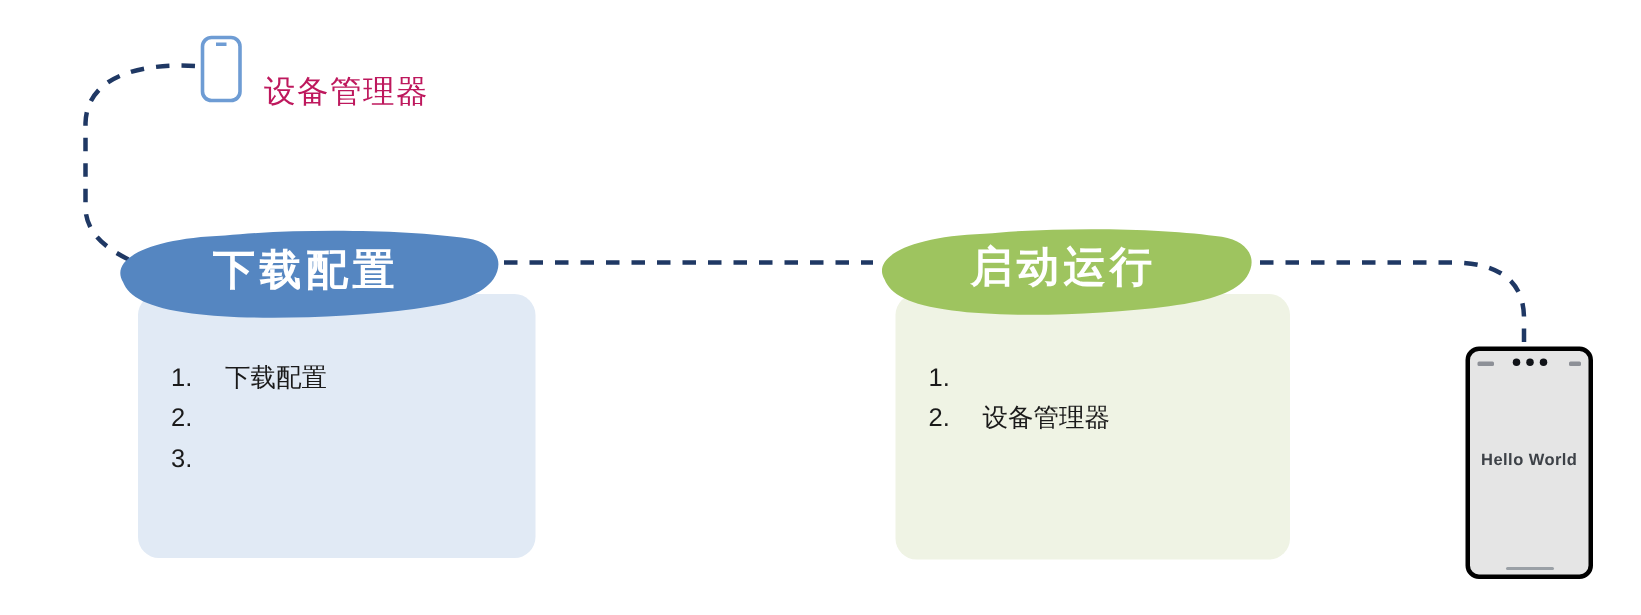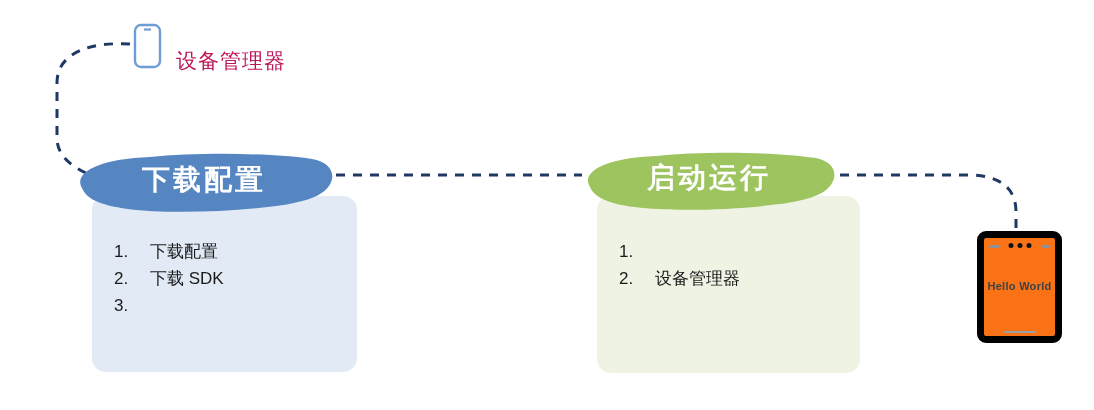--- a/index.html
+++ b/index.html
@@ -71,23 +71,23 @@
     text-align: center;
     font-size: 28px;
     font-weight: bold;
     letter-spacing: 3px;
   }
 
   
   .phone {
     position: absolute;
     left: 977px; top: 231px;
-    width: 85px; height: 112px;
-    background: #f97316;
-    border: 7px solid #000000;
+    width: 85px; height: 155px;
+    background: #e5e5e5;
+    border: 3px solid #000000;
     border-radius: 9px;
     z-index: 4;
   }
   .phone .camera-dots {
     position: absolute;
     left: 50%; top: 5px;
     transform: translateX(-50%);
     display: flex;
     gap: 4px;
   }
@@ -138,21 +138,20 @@
   </div>
 
   <div class="panel step1" style="background-color: rgb(225, 234, 245);">
     <div class="list" style="color: rgb(26, 26, 26);">
       <div class="row">
         <span class="num">1.</span>
         <span class="txt">下载配置</span>
       </div>
       <div class="row">
         <span class="num">2.</span>
-        <span class="txt">下载 SDK</span>
       </div>
       <div class="row">
         <span class="num">3.</span>
       </div>
     </div>
   </div>
 
   <div class="panel step2" style="background-color: rgb(239, 243, 228);">
     <div class="list" style="color: rgb(26, 26, 26);">
       <div class="row">

